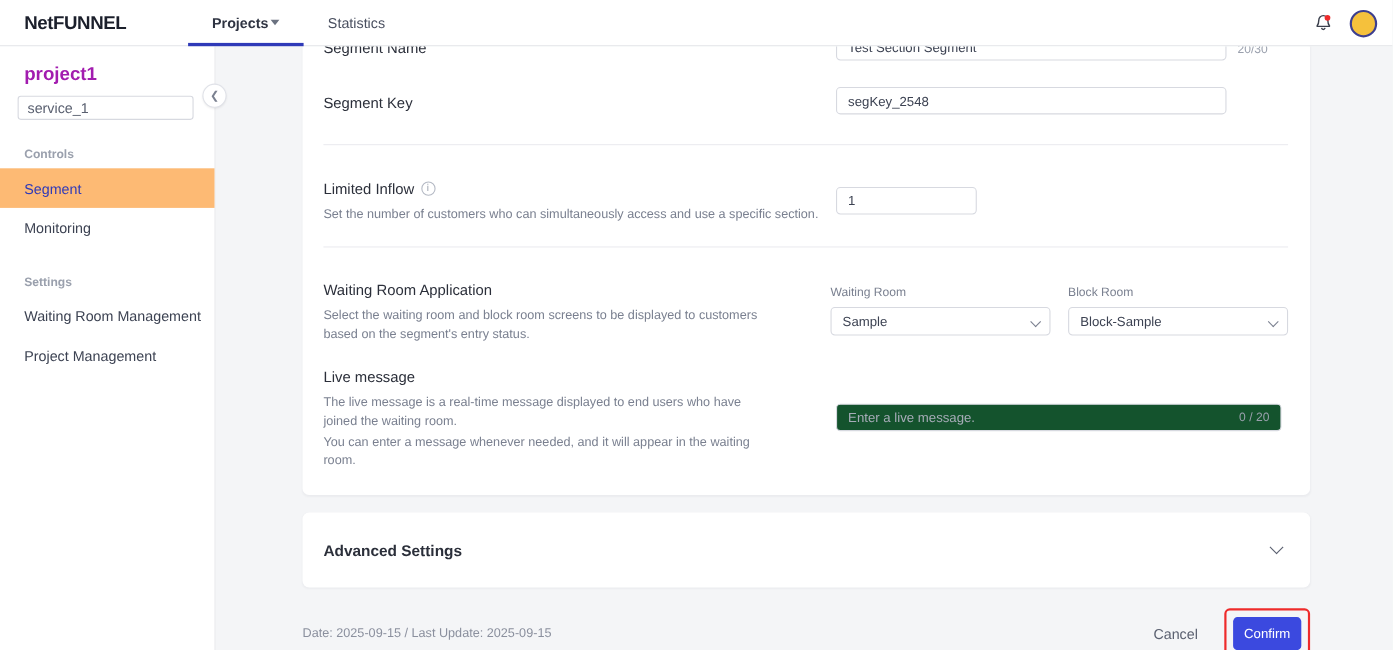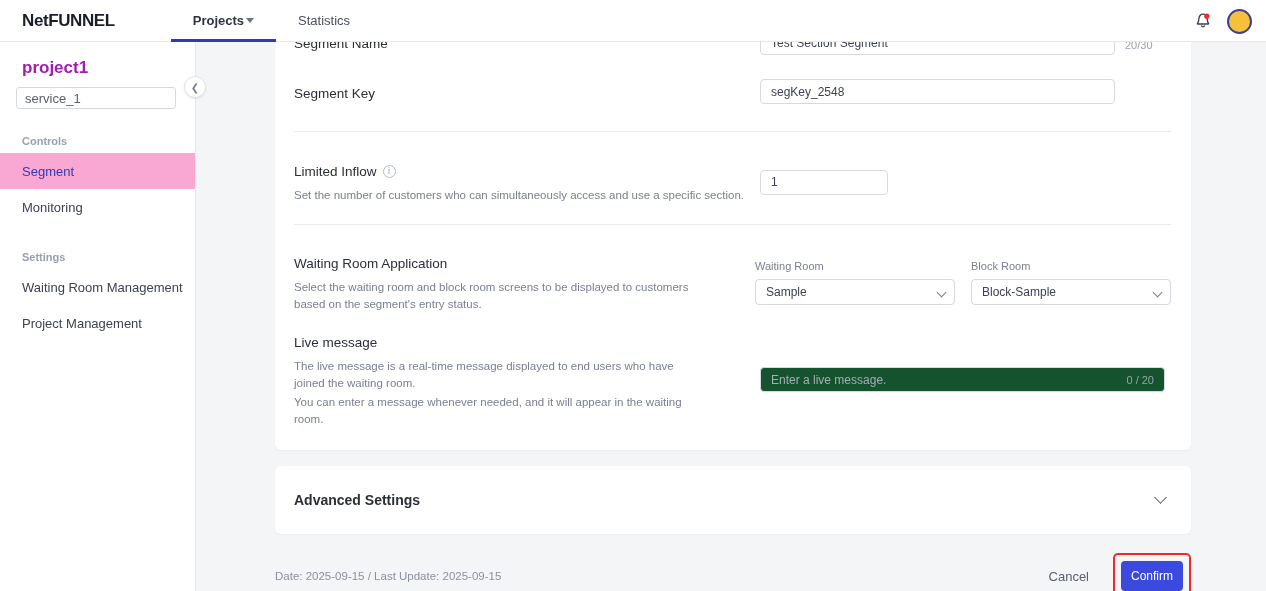--- a/index.html
+++ b/index.html
@@ -103,21 +103,21 @@
   .side-group-label {
     margin: 26px 0 6px 22px;
     font-size: 11px; color: #9aa0ad; font-weight: bold;
   }
   .side-item {
     height: 36px; display: flex; align-items: center;
     padding-left: 22px;
     font-size: 13px; color: #3c4252;
     cursor: pointer;
   }
-  .side-item.active { background: #f9a8d4; color: #2f3ab8; align-items: center; }
+  .side-item.active { background: #fdba74; color: #2f3ab8; align-items: center; }
 
   
   .main {
     position: absolute; top: 42px; left: 196px;
     width: 1070px; height: 549px;
     background: #f4f5f7;
     overflow: hidden;
   }
   .card {
     position: relative;

